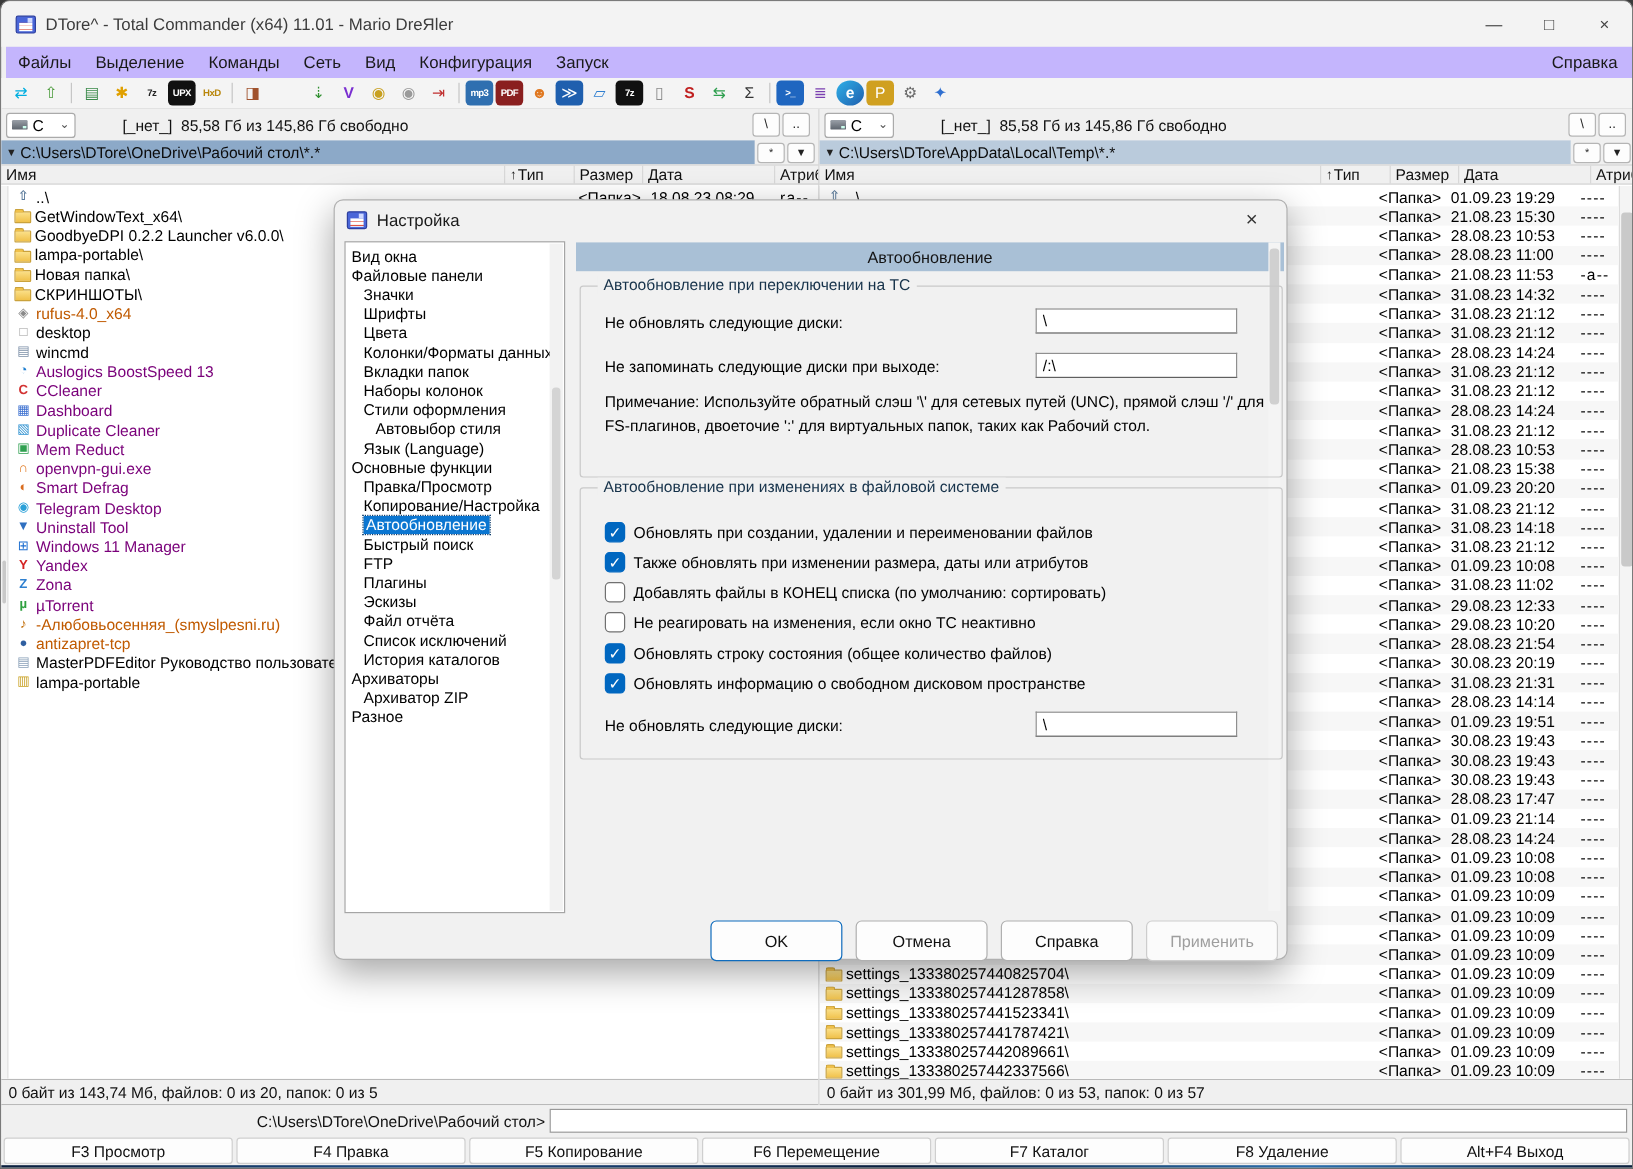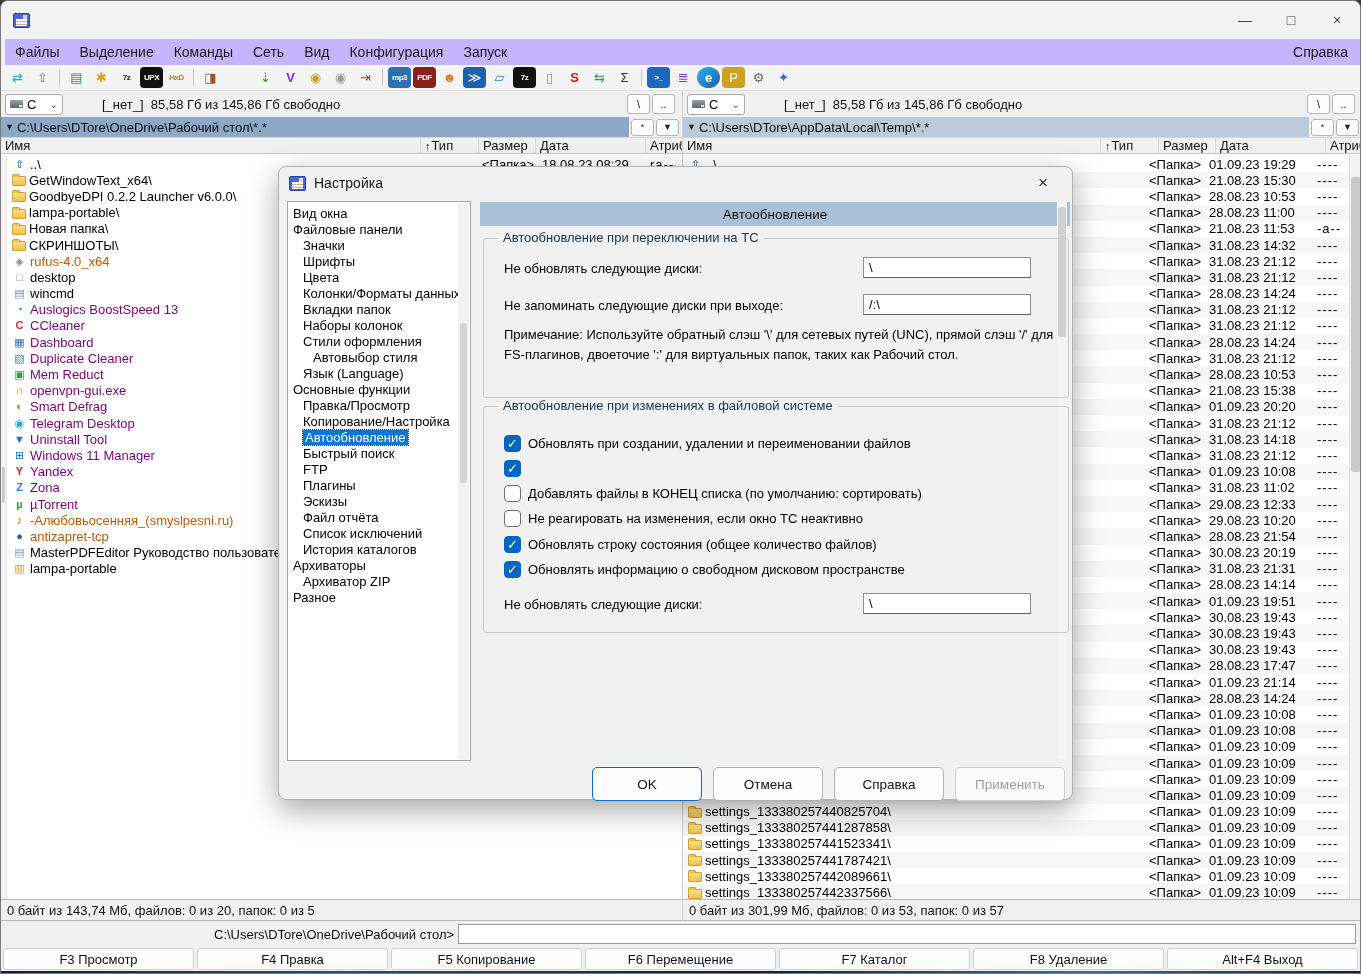--- a/index.html
+++ b/index.html
@@ -110,20 +110,21 @@
   .dbtn.primary{border:1.5px solid #0f6cbd;}
   .dbtn.disabled{color:#9e9e9e;background:#fbfbfb;border-color:#cdcdcd;}
 </style>
 </head>
 <body>
 
 <div class="win">
 
   <div class="titlebar">
     <span class="floppy"></span>
+    <span class="title-text">DTore^ - Total Commander (x64) 11.01 - Mario DreЯler</span>
     <span class="win-controls">
       <span class="wc">—</span>
       <span class="wc">□</span>
       <span class="wc">×</span>
     </span>
   </div>
 
   <div class="menubar">
     <span style="display:flex">
 
@@ -1063,20 +1064,21 @@
       <span class="gtitle">Автообновление при изменениях в файловой системе</span>
       <div id="cbhost">
 
           <label class="cb" style="top: 26px;">
             <span class="cbbox on"></span>
             <span class="cbl">Обновлять при создании, удалении и переименовании файлов</span>
           </label>
 
           <label class="cb" style="top: 51px;">
             <span class="cbbox on"></span>
+            <span class="cbl">Также обновлять при изменении размера, даты или атрибутов</span>
           </label>
 
           <label class="cb" style="top: 76px;">
             <span class="cbbox"></span>
             <span class="cbl">Добавлять файлы в КОНЕЦ списка (по умолчанию: сортировать)</span>
           </label>
 
           <label class="cb" style="top: 101px;">
             <span class="cbbox"></span>
             <span class="cbl">Не реагировать на изменения, если окно ТС неактивно</span>

